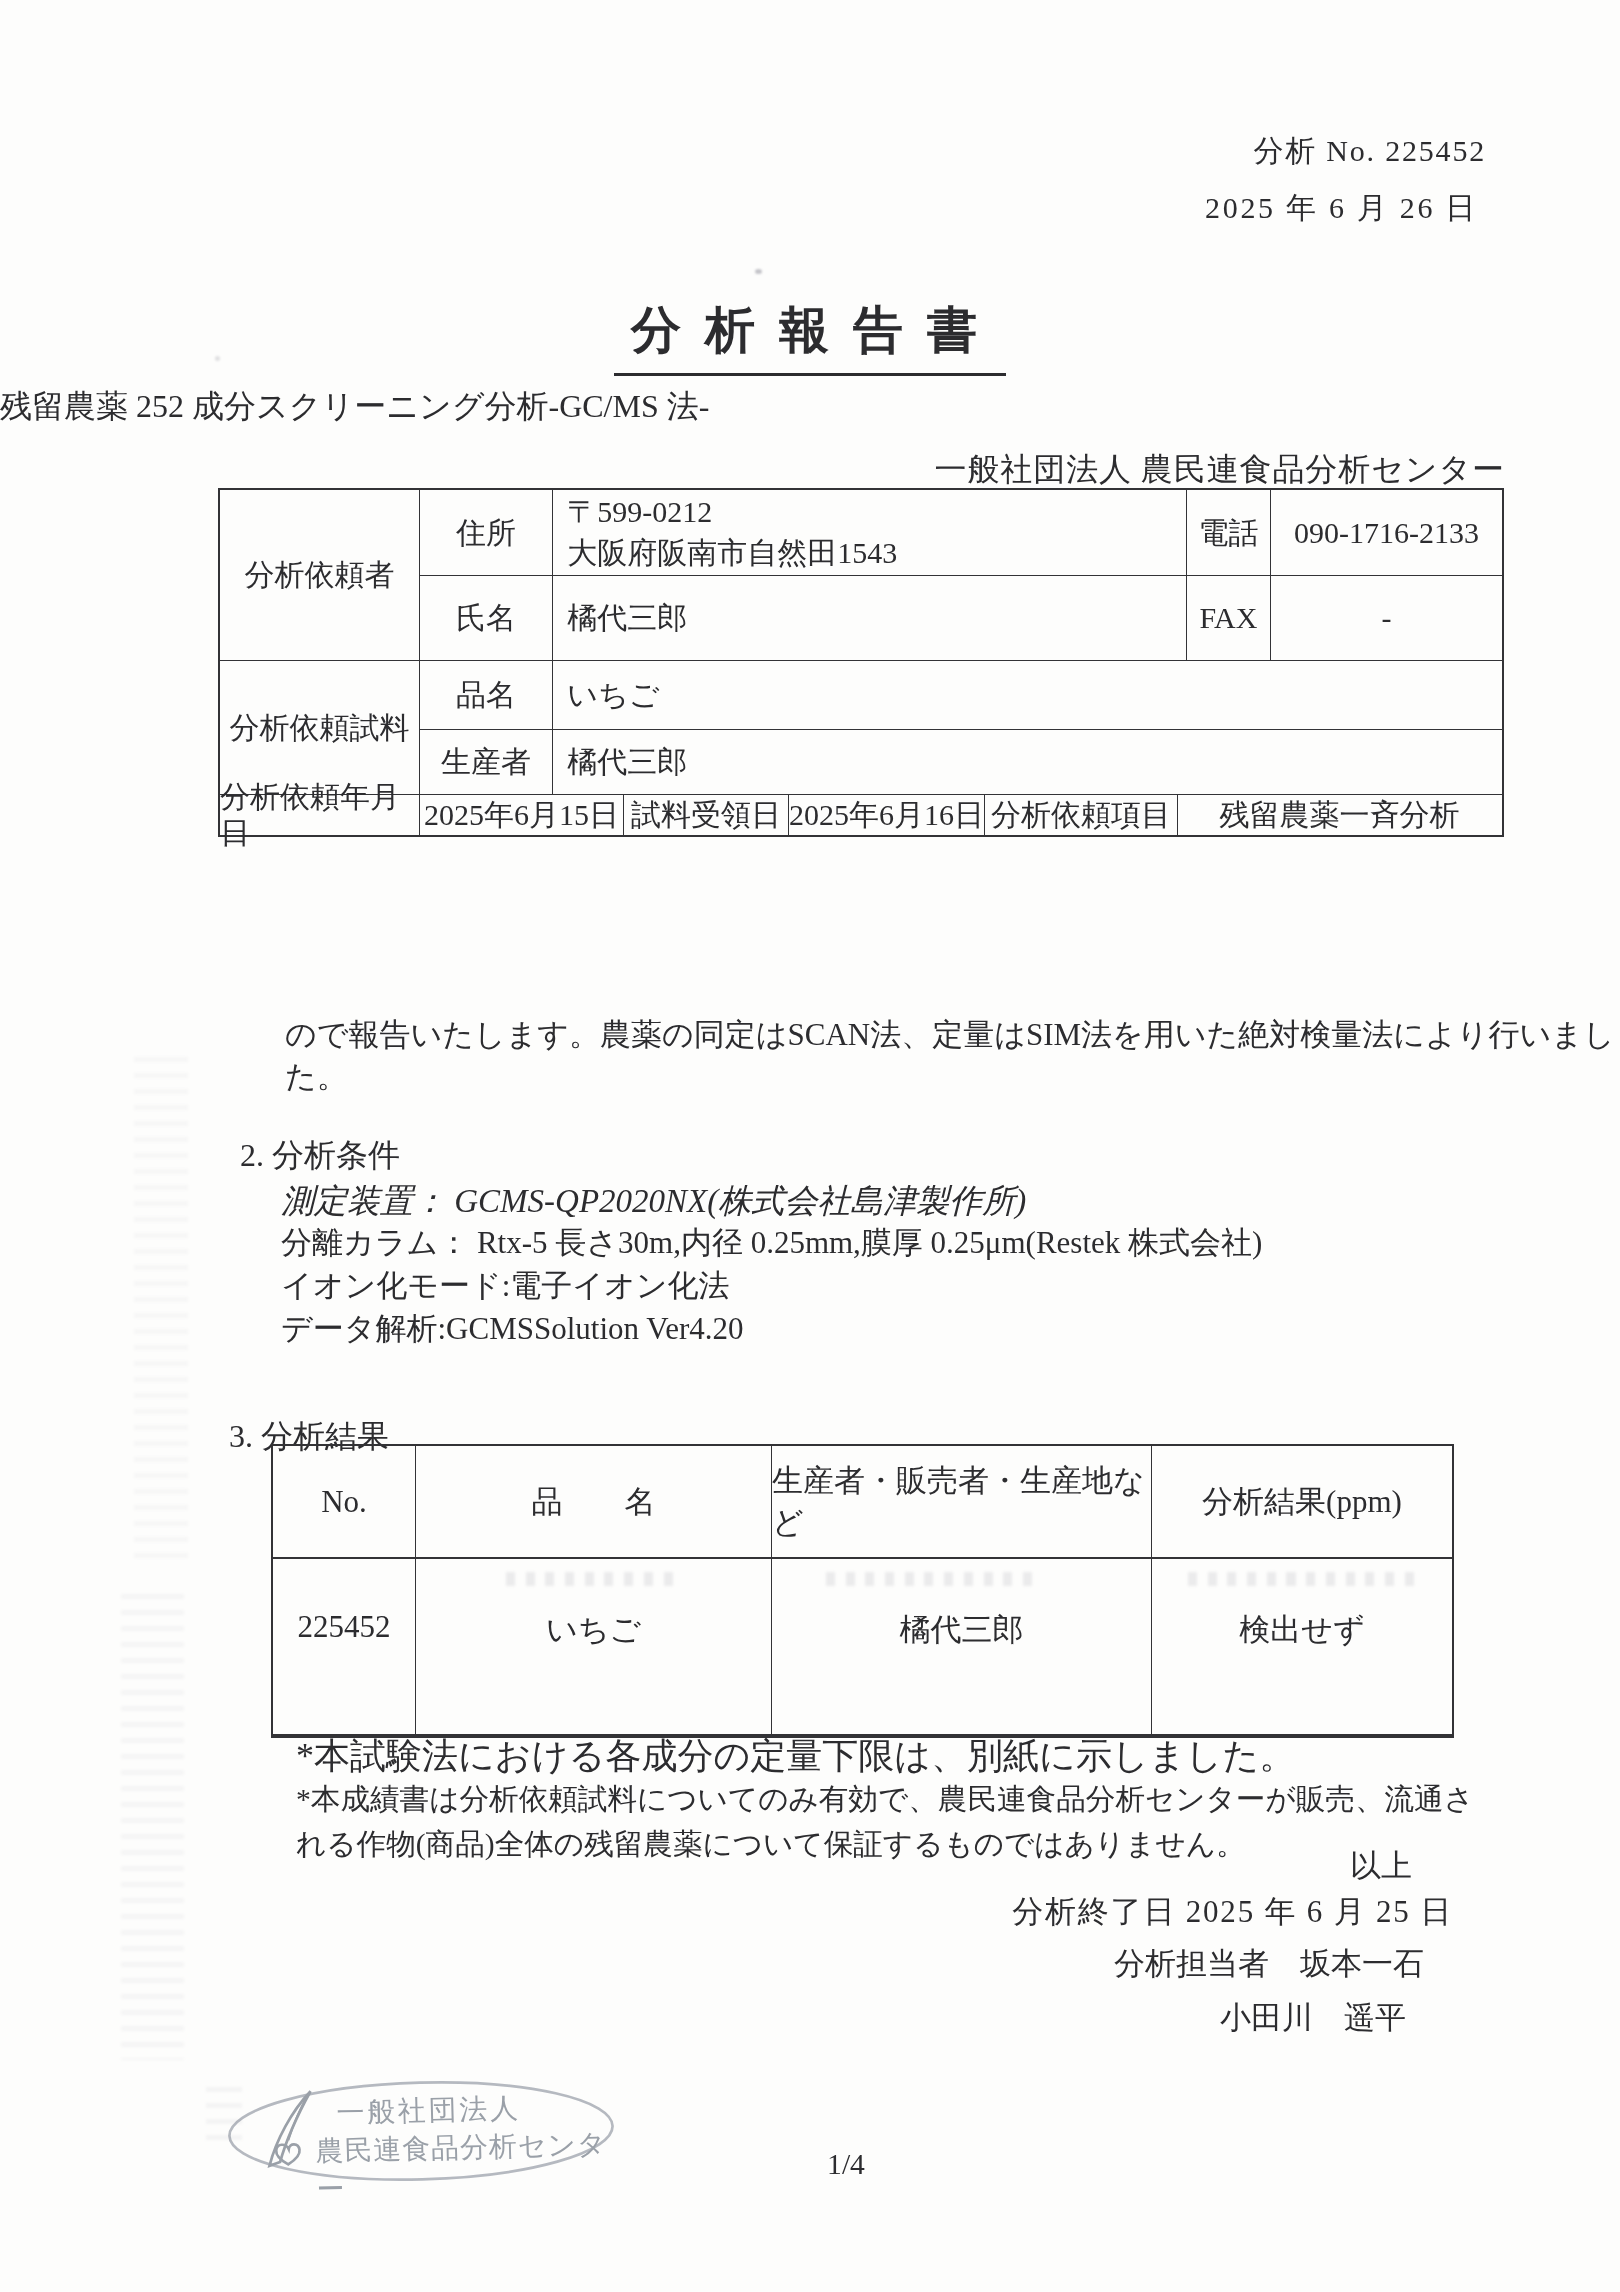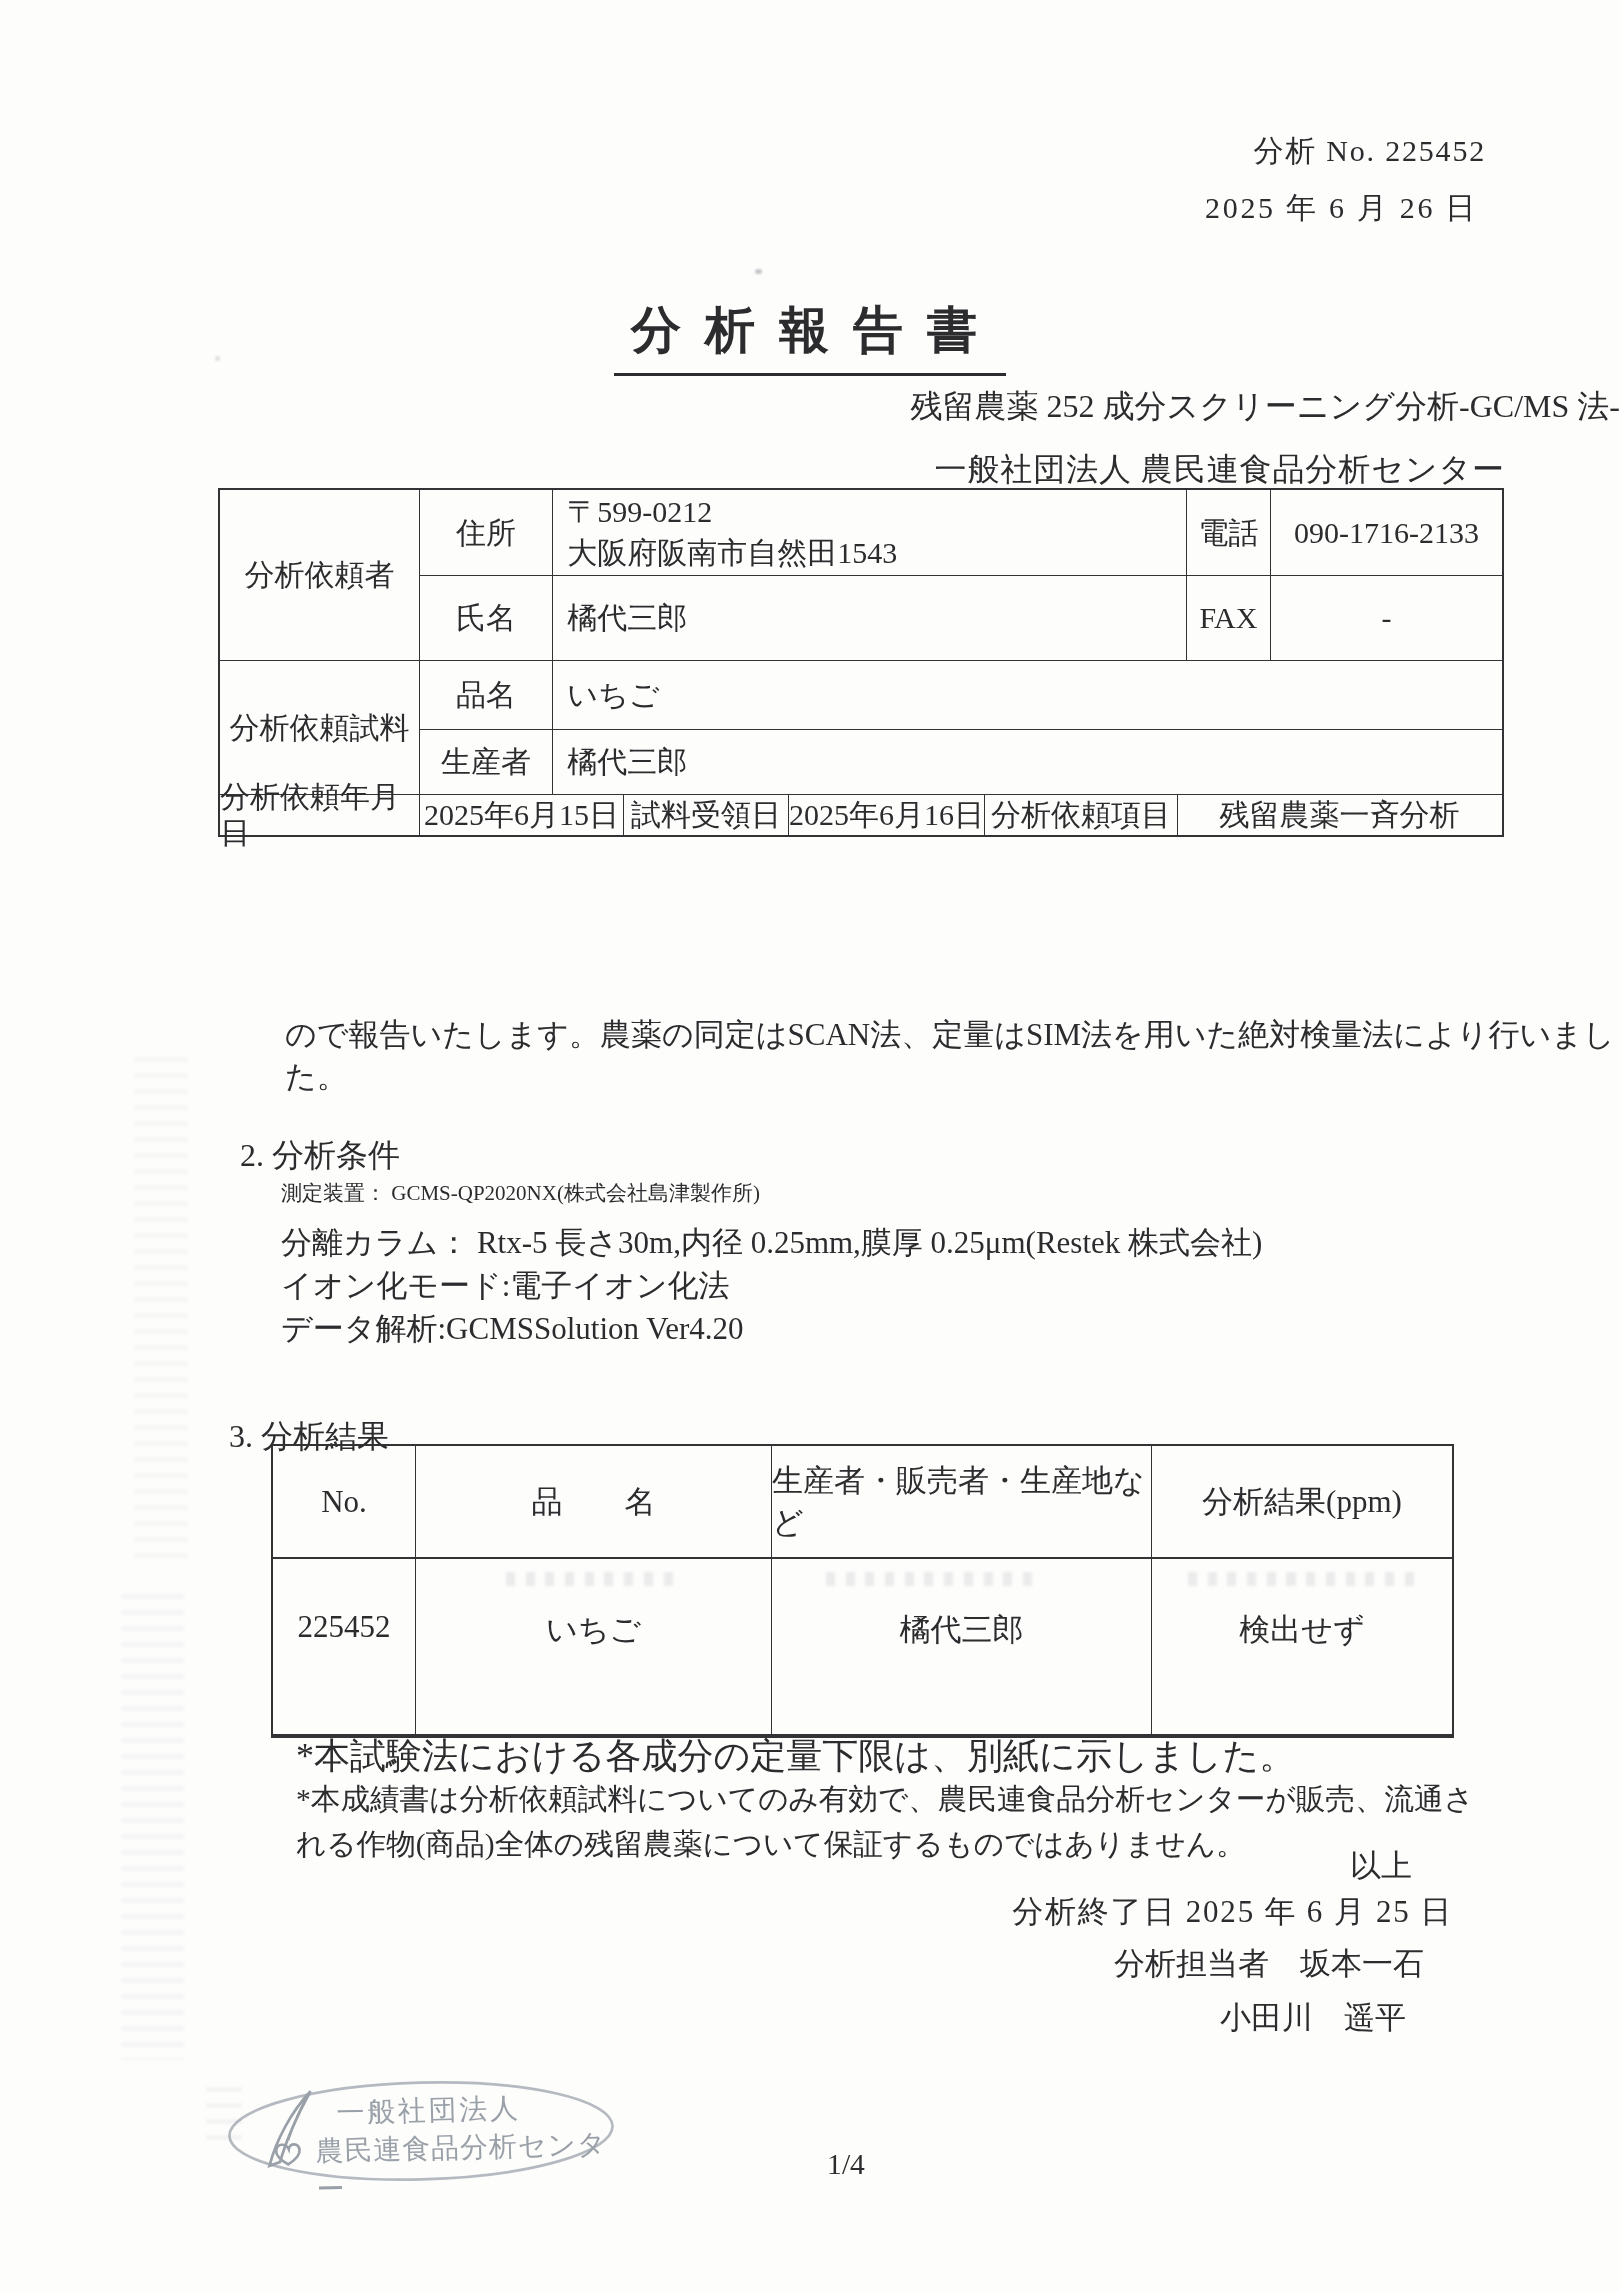--- a/index.html
+++ b/index.html
@@ -19,21 +19,21 @@
 
   
   .title-wrap{top:297px;left:0;width:100%;text-align:center;}
   .title-inner{
     display:inline-block;
     font-size:50px;font-weight:bold;
     letter-spacing:0.48em;text-indent:0.24em;
     padding:0 5.4px 9px 5.4px;
     border-bottom:3.6px solid #2c2c2f;
   }
-  .subtitle{top:385px;left:0;width:100%;text-align:right;font-size:32px;}
+  .subtitle{top:385px;left:0;width:100%;text-align:left;font-size:32px;}
   .org-line{top:448px;right:115px;font-size:32px;letter-spacing:0.9px;}
 
   
   .info-table{
     top:488px;left:218px;
     border:2.7px solid #333336;
     background:#fdfdfc;
   }
   .it-grid{
     display:grid;
@@ -59,21 +59,21 @@
   .rowspan2-a{grid-row:1/3;grid-column:1;}
   .rowspan2-b{grid-row:3/5;grid-column:1;}
   .span-right{grid-column:3/6;}
 
   
   .sec-h{font-size:32px;}
   .sec1-h{top:921px;left:231px;}
   .sec1-l1{top:967px;left:299px;font-size:31px;}
   .sec1-l2{top:1014px;left:285px;font-size:31px;}
   .sec2-h{top:1134px;left:240px;}
-  .sec2-l0{top:1179px;left:281px;font-size:21px;}
+  .sec2-l0{top:1179px;left:281px;font-size:33px;font-style:italic;}
   .sec2-l1{top:1222px;left:281px;font-size:31px;}
   .sec2-l2{top:1265px;left:281px;font-size:31px;}
   .sec2-l3{top:1308px;left:281px;font-size:31px;}
   .sec3-h{top:1415px;left:229px;}
 
   
   .results-table{
     top:1444px;left:271px;
     border:2.7px solid #333336;
     border-bottom-width:4.5px;

